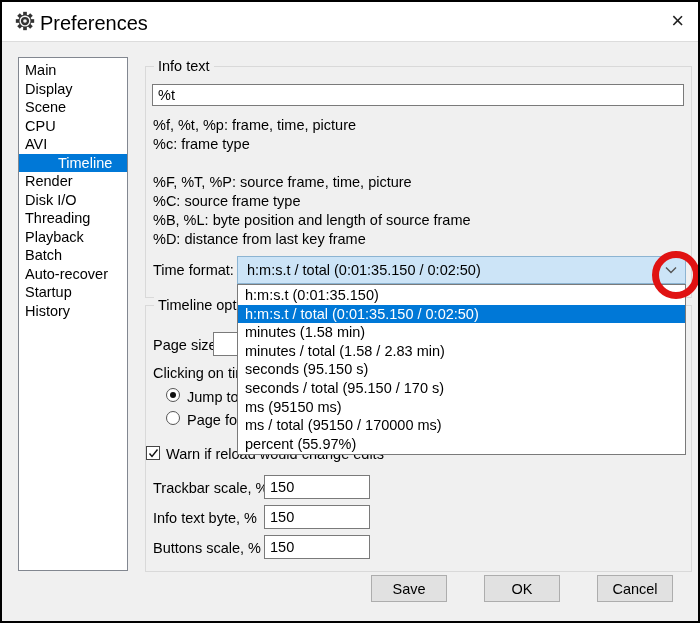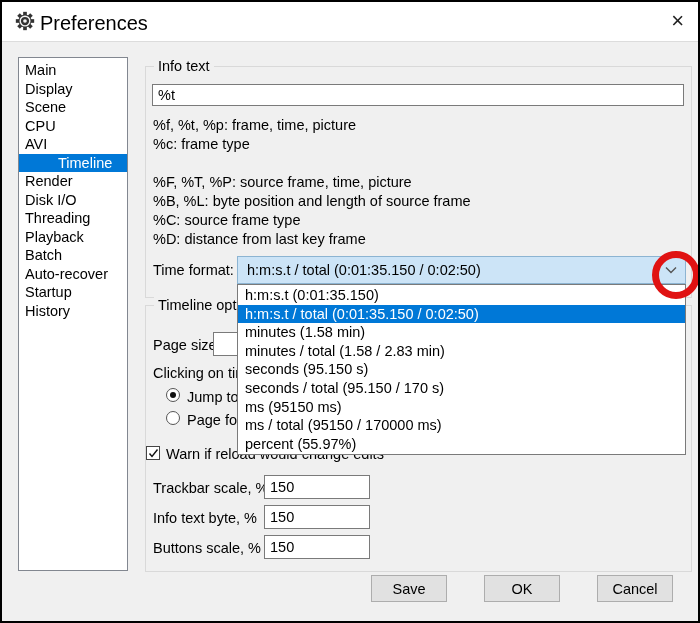--- a/index.html
+++ b/index.html
@@ -94,22 +94,22 @@
     <div class="groupbox" style="left:143px;top:64px;width:547px;height:232px;">
       <span class="grouplabel">Info text</span>
     </div>
     <input class="field abs" style="left: 150px; top: 82px; width: 532px; height: 22px;" value="%t">
     <div class="helpblock" style="left:151px;top:114px;">
       <div>%f, %t, %p: frame, time, picture</div>
       <div>%c: frame type</div>
     </div>
     <div class="helpblock" style="left:151px;top:171px;">
       <div>%F, %T, %P: source frame, time, picture</div>
+      <div>%C: source frame type</div>
       <div>%B, %L: byte position and length of source frame</div>
-      <div>%C: source frame type</div>
       <div>%D: distance from last key frame</div>
     </div>
 
     <span class="txt" style="left:151px;top:260px;">Time format:</span>
     <div id="combo">
       <span class="val">h:m:s.t / total (0:01:35.150 / 0:02:50)</span>
       <svg width="12" height="8" viewBox="0 0 12 8">
         <polyline points="1,1.5 6,6.5 11,1.5" fill="none" stroke="#555" stroke-width="1.4"></polyline>
       </svg>
     </div>

